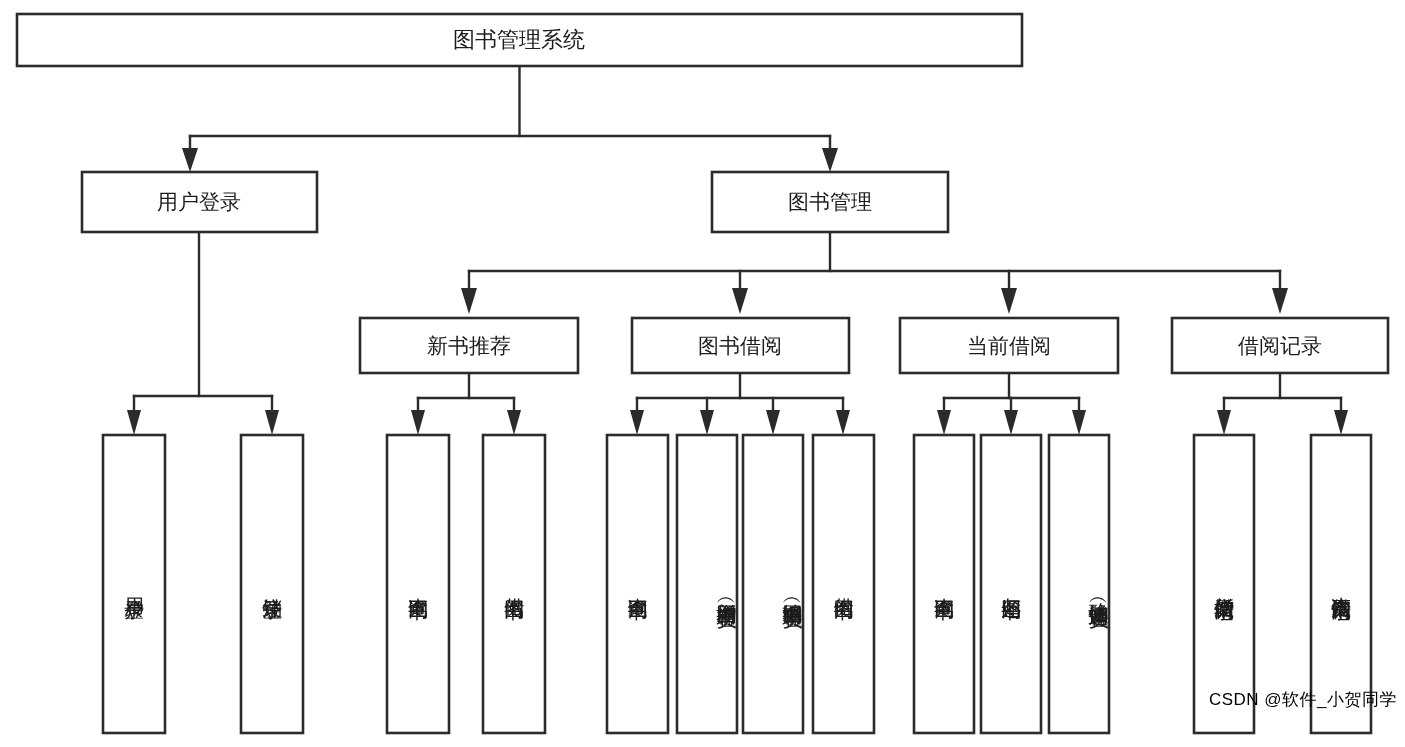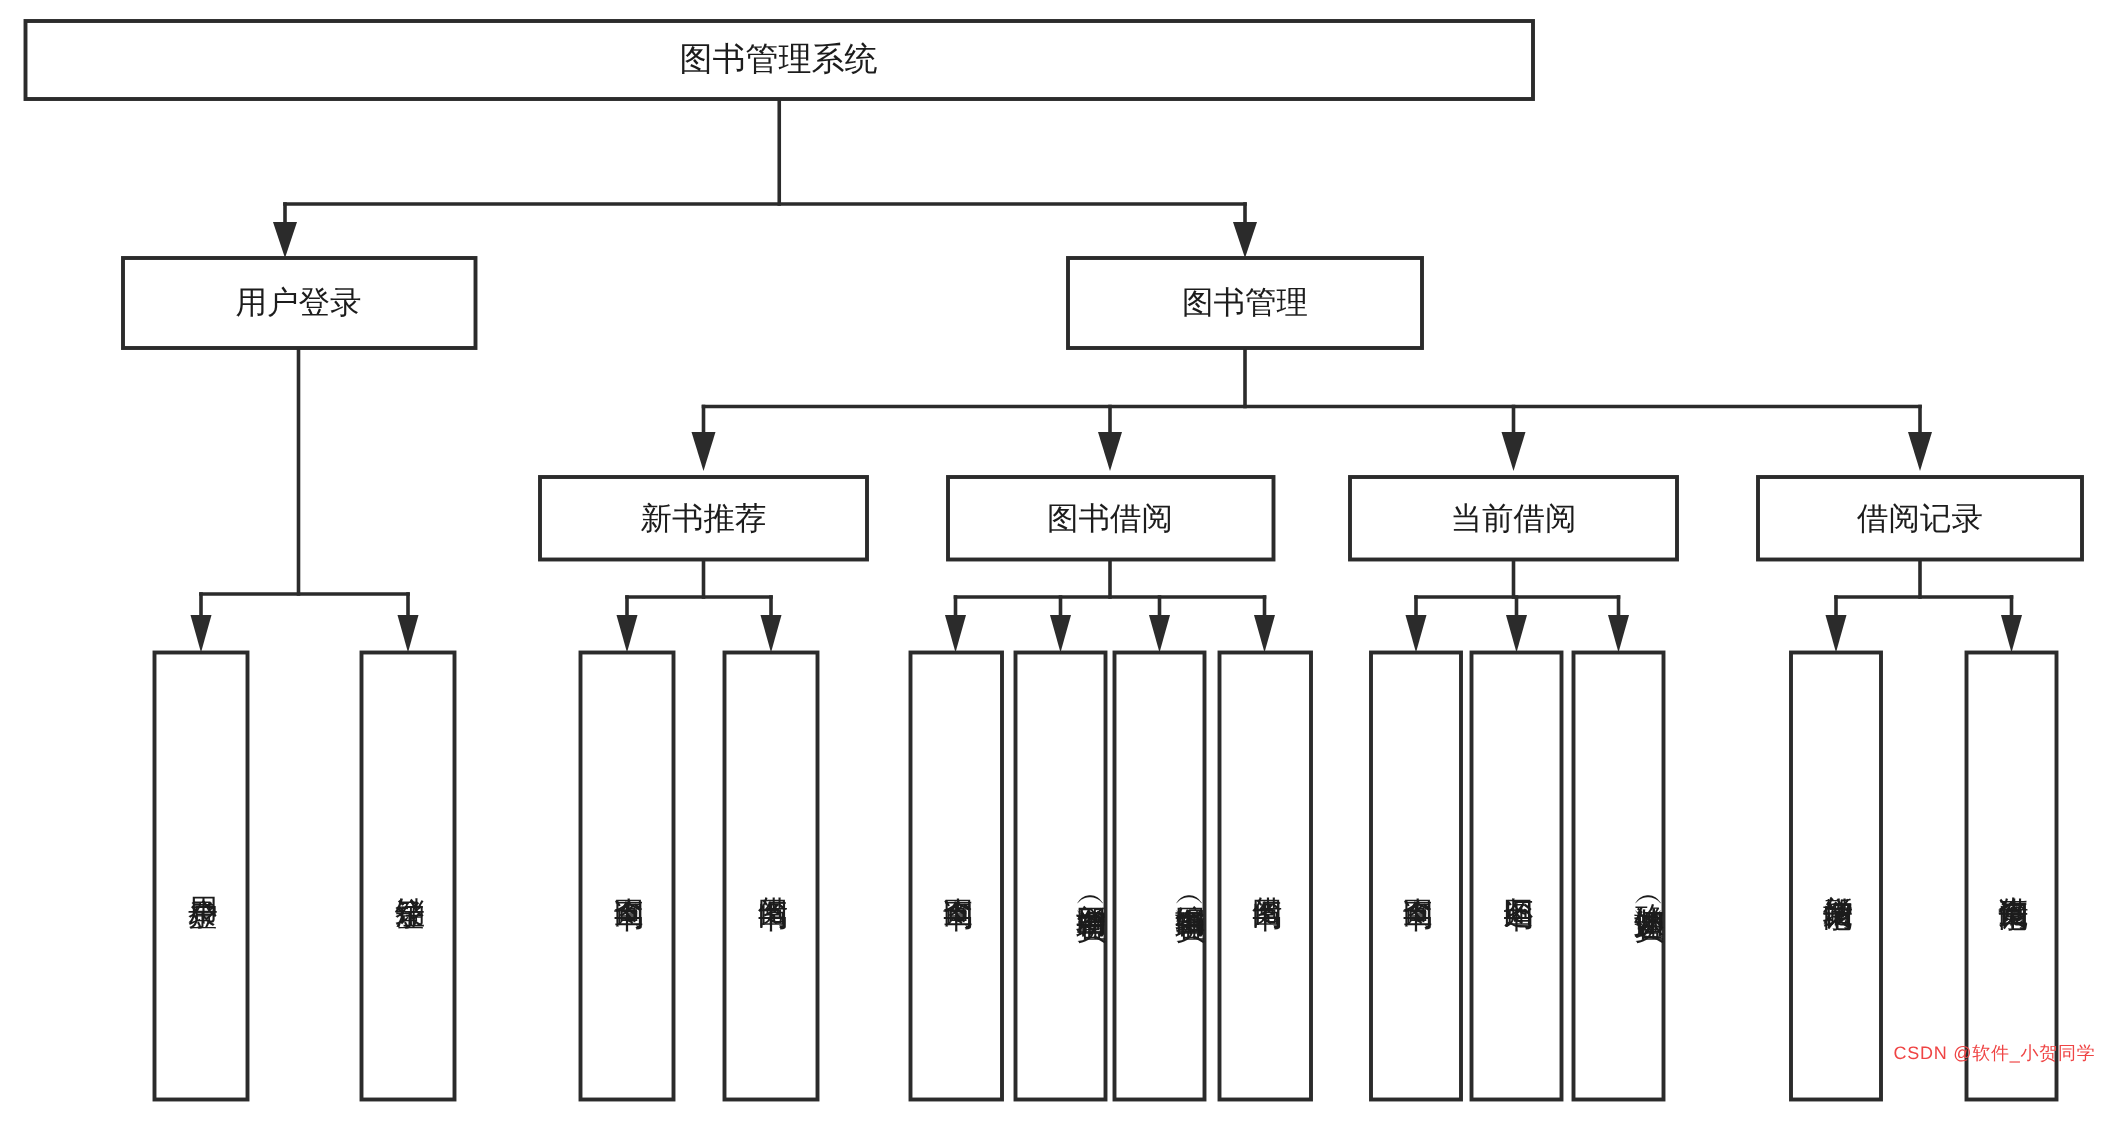--- a/index.html
+++ b/index.html
@@ -69,22 +69,22 @@
     display: flex;
     align-items: center;
     justify-content: center;
     pointer-events: none;
   }
   .watermark {
     position: absolute;
     right: 8px;
     bottom: 6px;
     font-family: "Liberation Sans", "DejaVu Sans", sans-serif;
-    font-size: 12px;
-    color: #ef4444;
+    font-size: 17px;
+    color: #000000;
     letter-spacing: 0.5px;
     white-space: nowrap;
   }
 </style>
 </head>
 <body>
 
 <div id="diagram-root">
 
   <svg class="diagram-svg" viewBox="0 0 1405 747">

